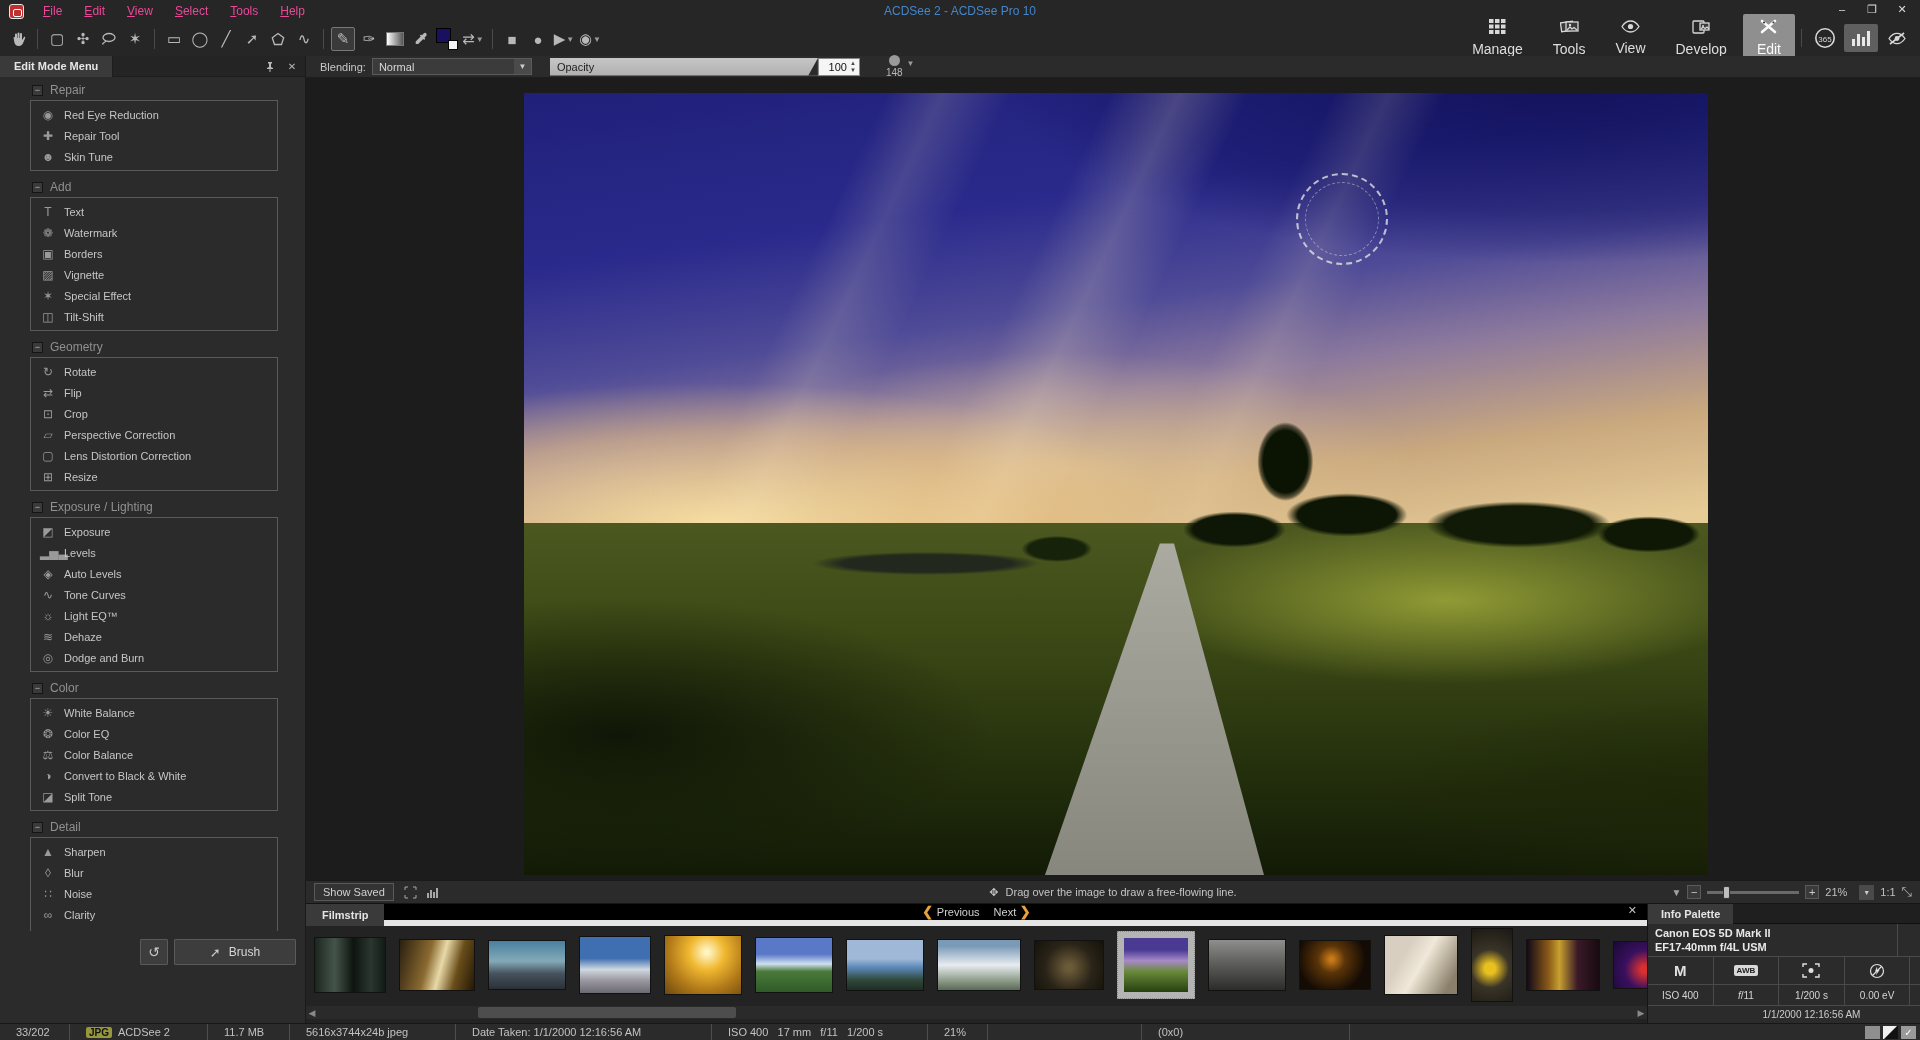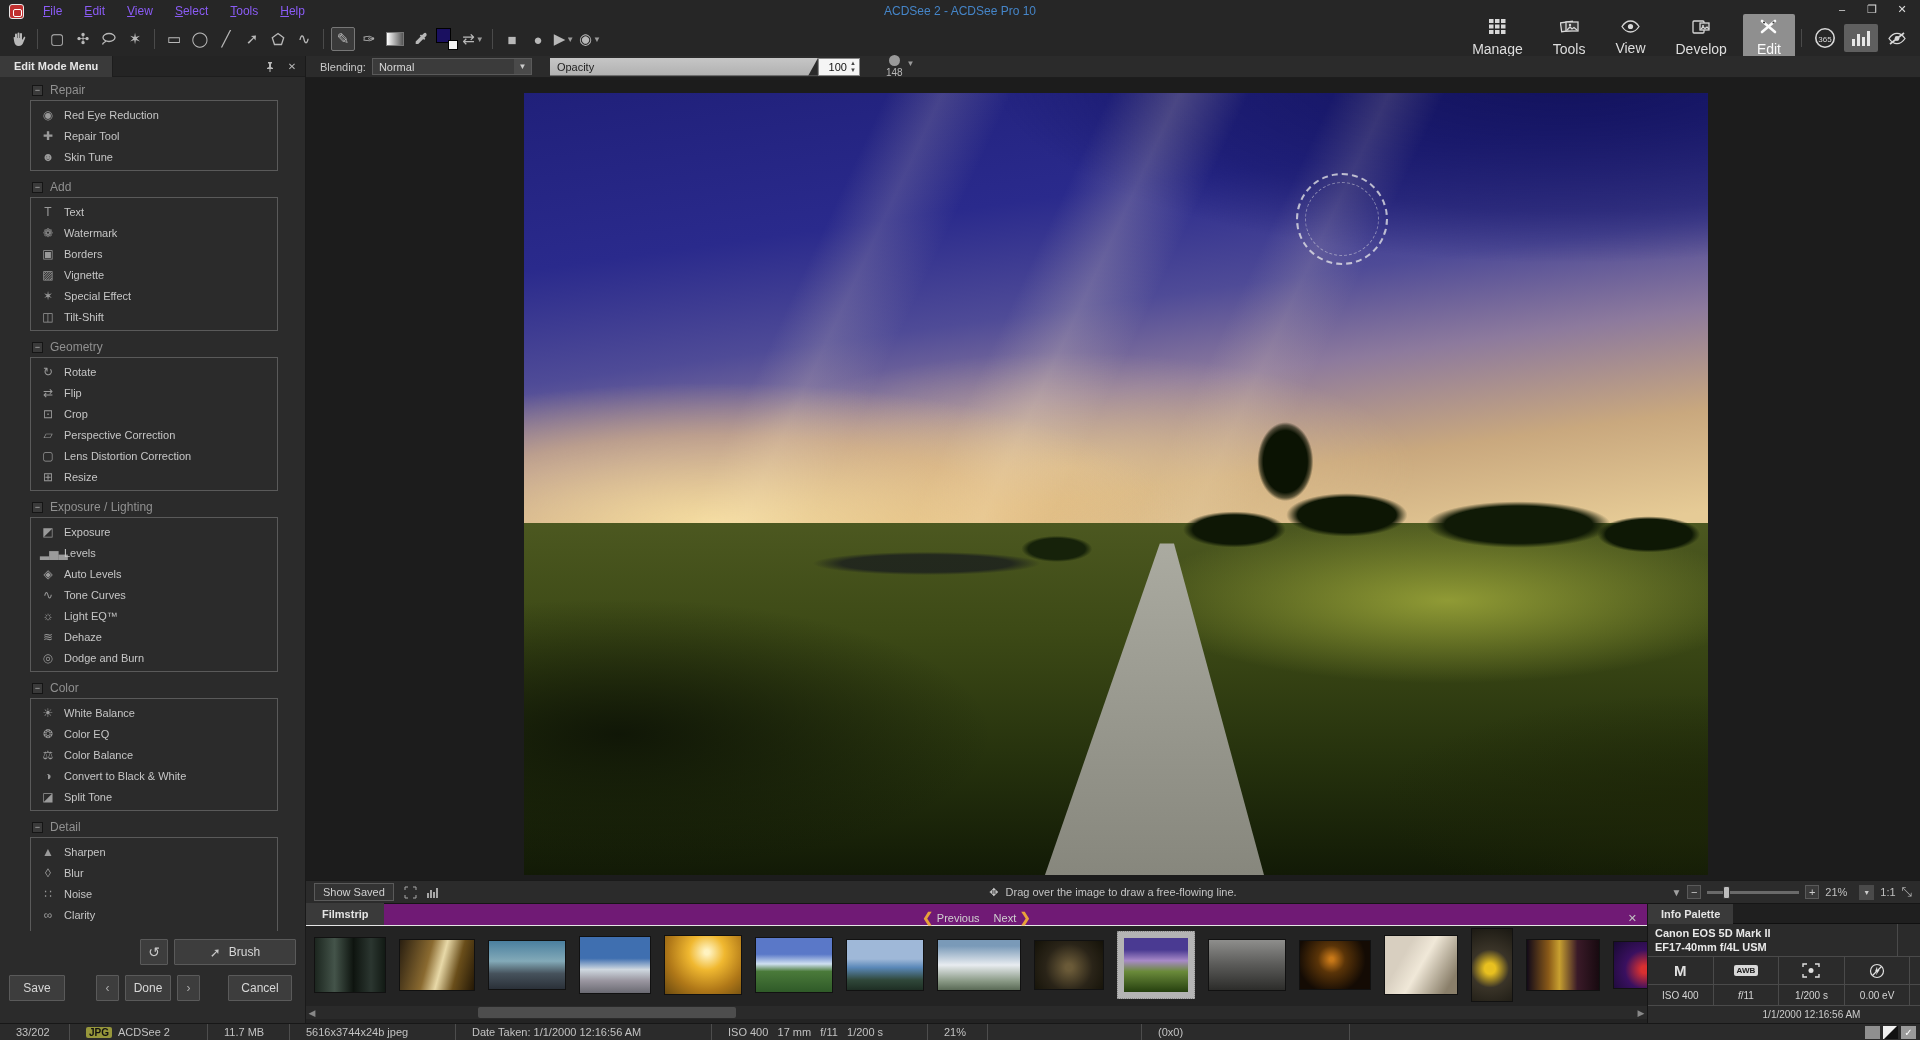--- a/index.html
+++ b/index.html
@@ -4,21 +4,21 @@
 <style>
   *{margin:0;padding:0;box-sizing:border-box;font-family:"Liberation Sans",sans-serif;}
   html,body{width:1920px;height:1040px;overflow:hidden;background:#262626;}
   #app{position:relative;width:1920px;height:1040px;color:#c8c8c8;font-size:12px;}
 
   
   #titlebar{position:absolute;left:0;top:0;width:100%;height:22px;background:#262626;display:flex;align-items:center;}
   #appicon{width:15px;height:15px;margin:0 10px 0 9px;background:#c03030;border-radius:3px;border:1px solid #e8e8e8;position:relative;}
   #appicon:before{content:"";position:absolute;left:3px;top:4px;width:7px;height:6px;border:1px solid #fff;border-radius:2px;}
   #menus{display:flex;gap:4px;}
-  .menu-item{display:inline-block;padding:2px 9px;color:#8b5cf6;cursor:default;}
+  .menu-item{display:inline-block;padding:2px 9px;color:#ec4899;cursor:default;}
   .menu-item::first-letter{text-decoration:underline;}
   #win-title{position:absolute;left:50%;transform:translateX(-50%);color:#4585c8;font-size:12px;}
   #wincontrols{position:absolute;right:4px;top:0;display:flex;gap:2px;}
   .winbtn{width:28px;height:18px;display:flex;align-items:center;justify-content:center;color:#dcdcdc;font-size:11px;}
 
   
   #toolrow{position:absolute;left:0;top:22px;width:100%;height:34px;background:#262626;display:flex;align-items:center;}
   #tools{display:flex;align-items:center;padding-left:6px;gap:2px;}
   .tool{min-width:24px;height:24px;display:flex;align-items:center;justify-content:center;color:#b8b8b8;font-size:15px;border:1px solid transparent;border-radius:2px;}
   .tool.active{border-color:#777;background:#3a3a3a;}
@@ -122,21 +122,21 @@
   #zoomctrl .pm{width:14px;height:14px;background:#3a3a3a;border:1px solid #5a5a5a;display:flex;align-items:center;justify-content:center;font-size:11px;color:#ccc;}
   #zslider{width:92px;height:3px;background:#6a6a6a;position:relative;}
   #zslider .knob{position:absolute;left:16px;top:-5px;width:7px;height:13px;background:#bdbdbd;border:1px solid #333;border-radius:2px;}
   #zoom-pct{font-size:11px;min-width:28px;}
   #zoom-dd{width:15px;height:15px;background:#4a4a4a;display:flex;align-items:center;justify-content:center;font-size:7px;color:#ccc;}
   #ratio11{font-size:11px;}
   #fit-ico{font-size:13px;color:#b0b0b0;}
 
   
   #filmstrip{position:absolute;left:306px;top:903px;width:1341px;height:120px;background:#232323;border-top:1px solid #151515;}
-  #fs-header{height:22px;position:relative;background:#701a75;border-bottom:1px solid #e5e5e5;display:flex;align-items:flex-end;}
+  #fs-header{height:22px;position:relative;background:#000000;border-bottom:6px solid #e5e5e5;display:flex;align-items:flex-start;}
   #fs-tab{height:22px;background:#3a3a3a;color:#e4e4e4;font-size:11px;font-weight:bold;display:flex;align-items:center;padding:0 16px;}
   #fs-nav{position:absolute;left:50%;transform:translateX(-50%);display:flex;align-items:center;gap:14px;font-size:11px;color:#d0d0d0;}
   #fs-nav .chev{color:#e8a23a;font-size:13px;font-weight:bold;}
   #fs-close{position:absolute;right:10px;color:#c0c0c0;font-size:11px;}
   #thumbs{position:absolute;left:0;right:0;top:22px;height:78px;display:flex;align-items:center;gap:13px;padding-left:8px;overflow:hidden;}
   .thumb{flex:none;border:1px solid #111;}
   .thumb-sel{flex:none;background:#b4b4b4;padding:6px;border:1px dotted #888;}
   #fs-scroll{position:absolute;left:0;right:0;bottom:4px;height:13px;background:#2a2a2a;}
   #fs-scroll .handle{position:absolute;left:172px;width:258px;top:1px;bottom:1px;background:#4d4d4d;border-radius:2px;}
   #fs-scroll .sarrow{position:absolute;top:0;bottom:0;width:12px;display:flex;align-items:center;justify-content:center;color:#888;font-size:9px;}
@@ -582,27 +582,20 @@
             </div>
           </div>
         </div>
       </div>
     <div id="lp-footer">
       <div id="restore-btn" class="pbtn">↺</div>
       <div id="brush-btn" class="pbtn">
         <span class="arrow">➚</span>
         <span>Brush</span>
       </div>
-      <div id="save-row">
-        <div id="save-btn" class="pbtn">Save</div>
-        <div id="prev-edit-btn" class="pbtn">‹</div>
-        <div id="done-btn" class="pbtn">Done</div>
-        <div id="next-edit-btn" class="pbtn">›</div>
-        <div id="cancel-btn" class="pbtn">Cancel</div>
-      </div>
     </div>
   </div>
 
   <div id="canvas">
     <div id="photo">
       <div id="sky"></div>
       <div id="streaks"></div>
       <div id="grass"></div>
       <div id="trees"></div>
       <div id="path"></div>

